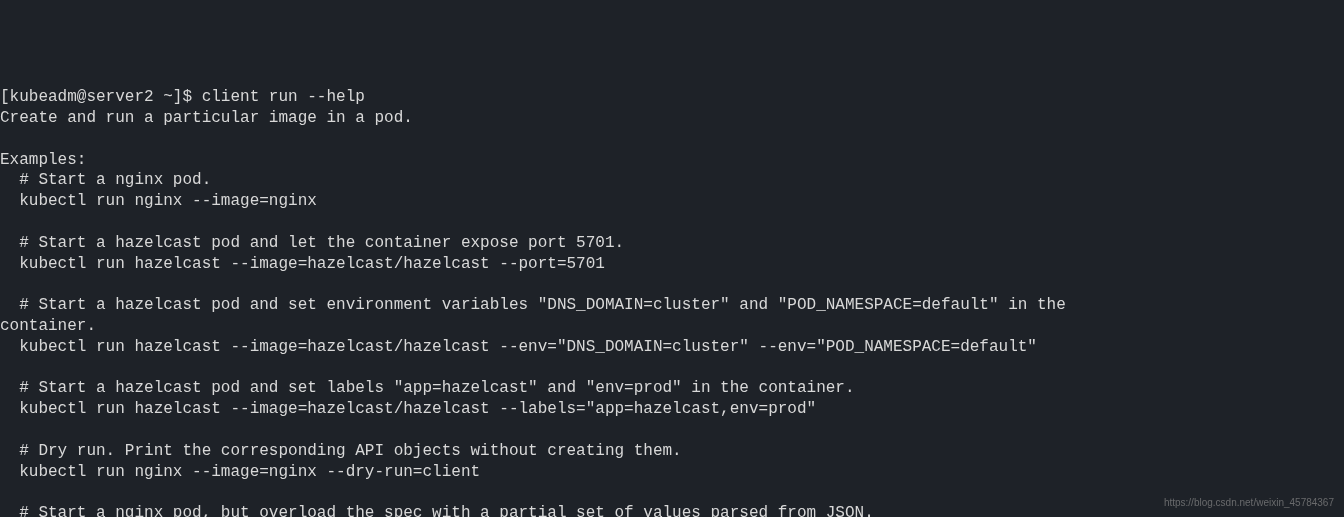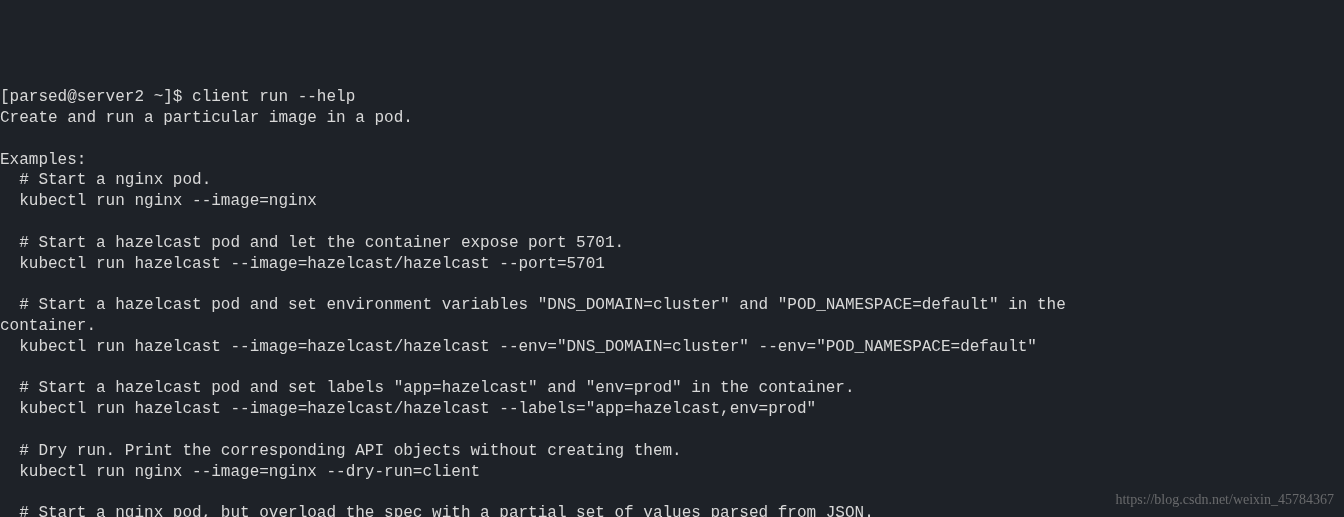--- a/index.html
+++ b/index.html
@@ -21,31 +21,31 @@
       white-space: pre;
     }
     .terminal-content {
       white-space: pre;
     }
     .watermark {
       position: absolute;
       bottom: 8px;
       right: 10px;
       color: #888;
-      font-size: 14px;
-      font-family: Liberation Serif, serif;
+      font-size: 10px;
+      font-family: Liberation Sans, sans-serif;
       opacity: 0.7;
     }
   </style>
 </head>
 <body>
 
 
 
-<div class="terminal-content"><span>[parsed@server2 ~]$ </span><span>client run --help</span>
+<div class="terminal-content"><span>[kubeadm@server2 ~]$ </span><span>client run --help</span>
 <span>Create and run a particular image in a pod.
 
 Examples:
   # Start a nginx pod.
   kubectl run nginx --image=nginx
 
   # Start a hazelcast pod and let the container expose port 5701.
   kubectl run hazelcast --image=hazelcast/hazelcast --port=5701
 
   # Start a hazelcast pod and set environment variables "DNS_DOMAIN=cluster" and "POD_NAMESPACE=default" in the

